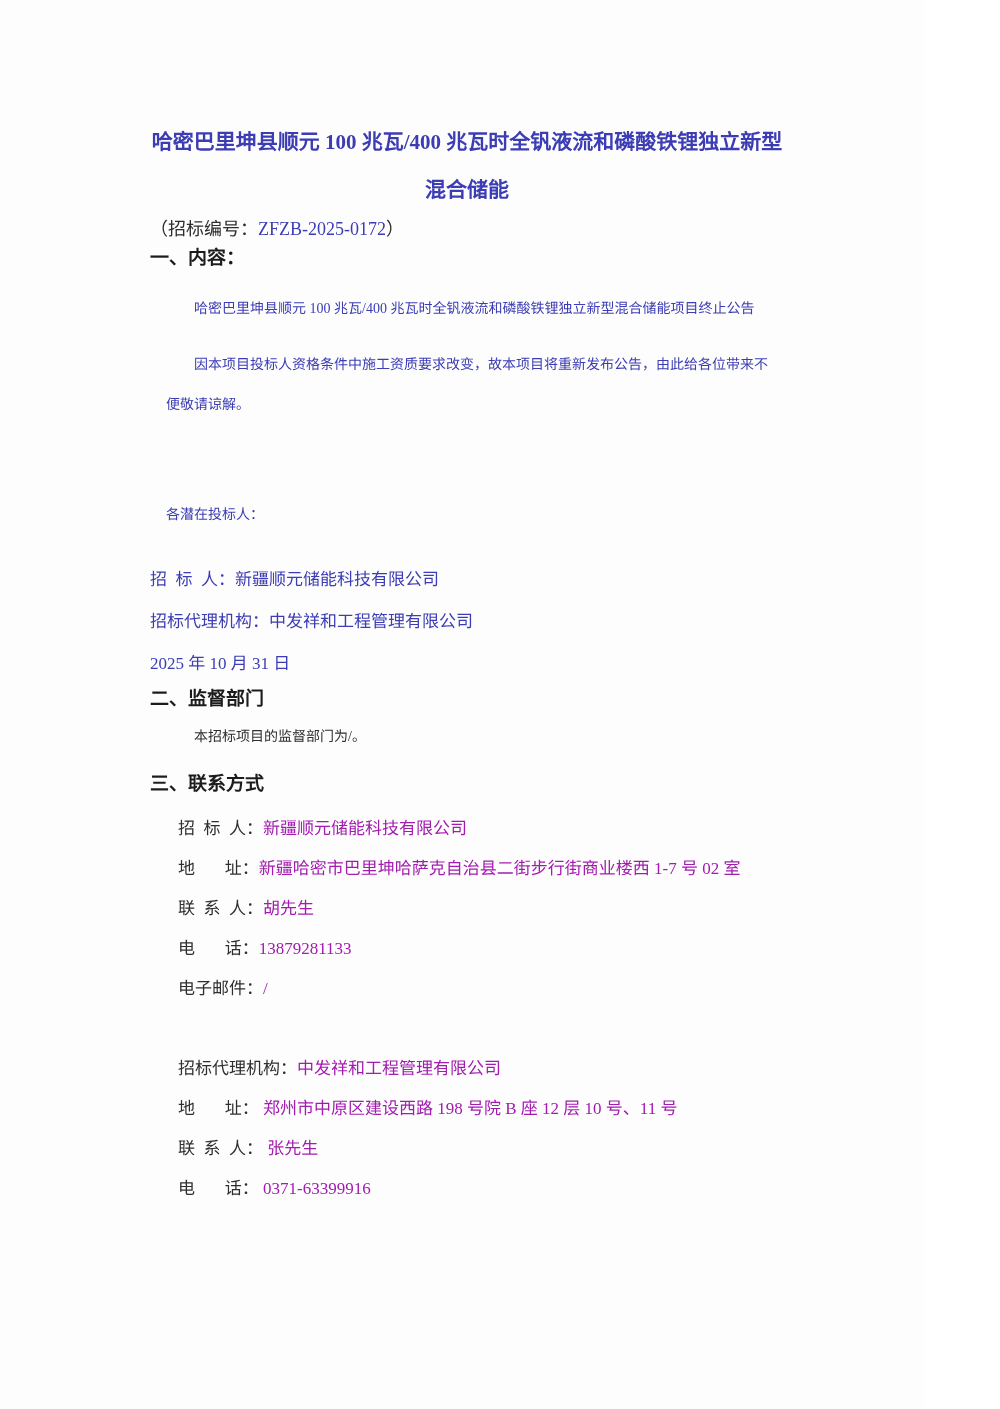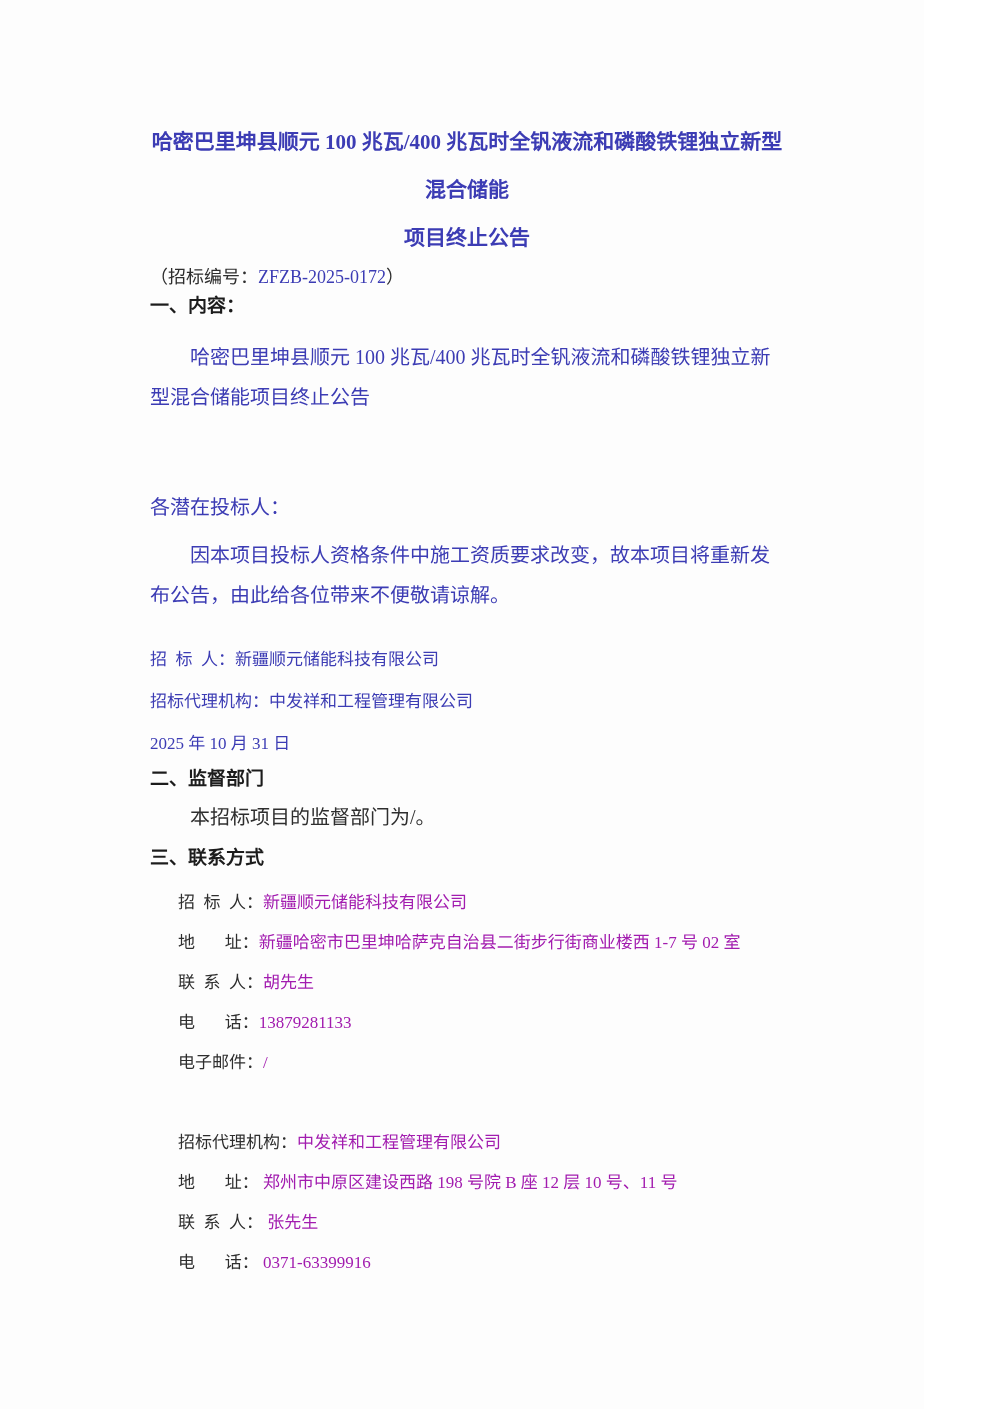--- a/index.html
+++ b/index.html
@@ -41,23 +41,23 @@
     color: #1c1c1c;
     line-height: 27px;
     margin: 0;
     white-space: pre-wrap;
   }
   .h-s1 { }
   .h-s2 { margin-top: 0px; }
   .h-s3 { margin-top: 10px; }
 
   .para {
-    font-size: 20px;
+    font-size: 14px;
     line-height: 40px;
-    margin: 0;
+    margin: 16px;
     white-space: pre-wrap;
   }
   .indent { text-indent: 2em; }
   .p-s1 { margin-top: 18px; max-width: 712px; }
   .salutation { margin-top: 70px; }
   .notice-body { margin-top: 8px; max-width: 700px; }
   .p-s2 { margin-top: 8px; line-height: 34px; }
 
   .sig-block {
     margin-top: 24px;
@@ -78,30 +78,29 @@
   .contact-row .label { color: #2e2e2e; }
   .contact-row .value { color: #a21caf; }
 </style>
 </head>
 <body>
 
 <div class="page">
 
   <div class="doc-title">
     <div>哈密巴里坤县顺元 100 兆瓦/400 兆瓦时全钒液流和磷酸铁锂独立新型混合储能</div>
-    <div>项目终止公告</div>
   </div>
 
   <div class="tender-no"><span>（招标编号：</span><span class="blue">ZFZB-2025-0172</span><span>）</span></div>
 
   <h2 class="sec-heading h-s1">一、内容：</h2>
   <p class="para indent blue p-s1">哈密巴里坤县顺元 100 兆瓦/400 兆瓦时全钒液流和磷酸铁锂独立新型混合储能项目终止公告</p>
 
+  <p class="para indent blue notice-body">因本项目投标人资格条件中施工资质要求改变，故本项目将重新发布公告，由此给各位带来不便敬请谅解。</p>
   <p class="para blue salutation">各潜在投标人：</p>
-  <p class="para indent blue notice-body">因本项目投标人资格条件中施工资质要求改变，故本项目将重新发布公告，由此给各位带来不便敬请谅解。</p>
 
   <div class="sig-block">
     <div class="sig-line">招  标  人：新疆顺元储能科技有限公司</div>
     <div class="sig-line">招标代理机构：中发祥和工程管理有限公司</div>
     <div class="sig-line">2025 年 10 月 31 日</div>
   </div>
 
   <h2 class="sec-heading h-s2">二、监督部门</h2>
   <p class="para indent black p-s2">本招标项目的监督部门为/。</p>
 

